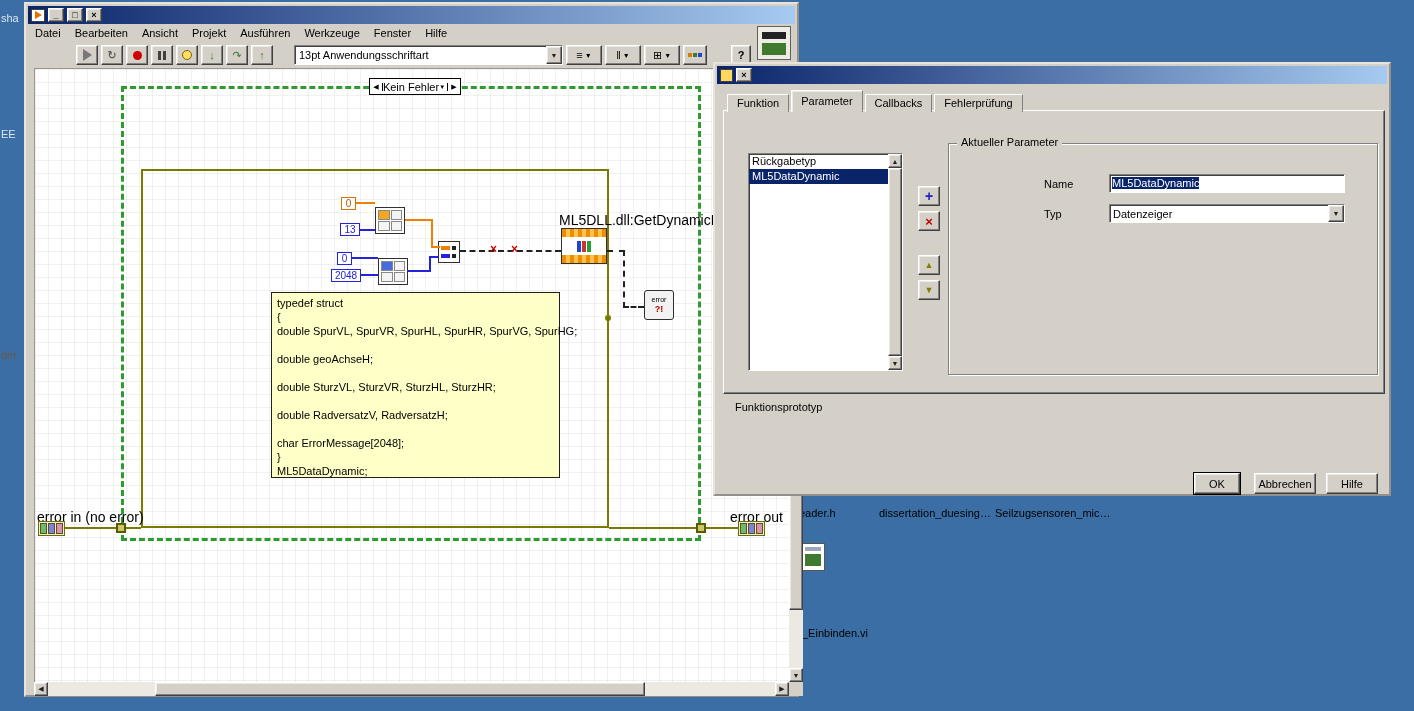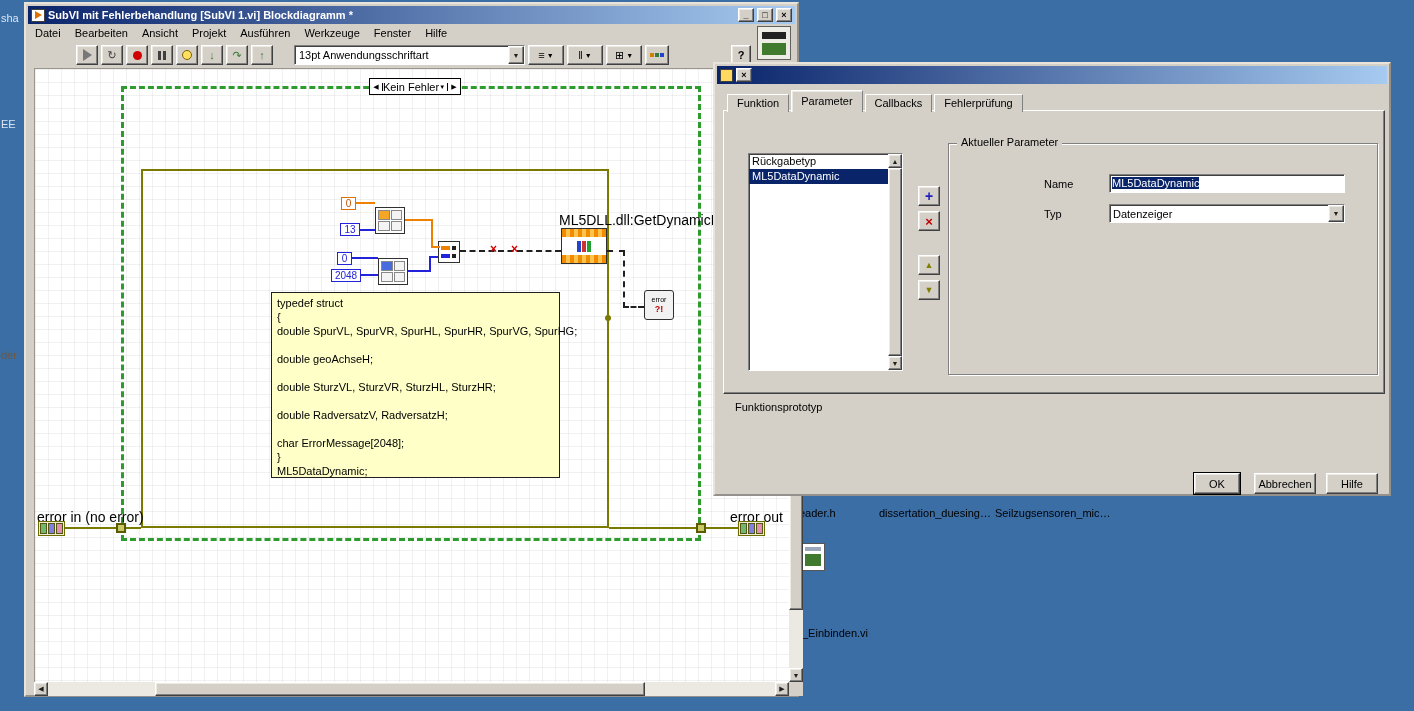--- a/index.html
+++ b/index.html
@@ -76,40 +76,39 @@
   .text-selected { background:#0A246A; color:#fff; }
   .dlg-btn { position:absolute; height:21px; font-size:11px; }
   .default-ring { box-shadow:0 0 0 1px #000, inset -1px -1px 0 #808080, inset 1px 1px 0 #ECEAE4; }
 </style>
 </head>
 <body>
 
 <div id="stage">
 
   <div class="edge-label" style="left:1px; top:12px;">sha</div>
-  <div class="edge-label" style="left:1px; top:118px;">EE</div>
+  <div class="edge-label" style="left:1px; top:128px;">EE</div>
   <div class="edge-label" style="left:1px; top:349px; color:#6a5a46;">der</div>
 
   <div class="desk-label" style="left:799px; top:507px;">eader.h</div>
   <div class="desk-label" style="left:879px; top:507px;">dissertation_duesing…</div>
   <div class="desk-label" style="left:995px; top:507px;">Seilzugsensoren_mic…</div>
 
   <div class="abs" style="left:801px; top:543px; width:24px; height:28px; background:#fff; border:1px solid #555;">
     <div class="abs" style="left:3px; top:3px; width:16px; height:4px; background:#9aa7b8;"></div>
     <div class="abs" style="left:3px; top:10px; width:16px; height:12px; background:#3F7A2F;"></div>
   </div>
   <div class="desk-label" style="left:802px; top:584px;margin-top:43px;">_Einbinden.vi</div>
 
   <div class="abs chrome raised" style="left:24px; top:2px; width:775px; height:695px;">
 
     <div class="abs titlebar" style="left:2px; top:2px; right:2px; height:18px;">
       <div style="width:14px; height:13px; background:#fff; border:1px solid #404040; display:flex; align-items:center; justify-content:center;">
         <div style="width:0; height:0; border-left:7px solid #E07000; border-top:4px solid transparent; border-bottom:4px solid transparent;"></div>
       </div>
-      <span class="t-text">SubVI mit Fehlerbehandlung [SubVI 1.vi] Blockdiagramm *</span>
       <div class="btn3d title-btn">_</div>
       <div class="btn3d title-btn">□</div>
       <div class="btn3d title-btn">×</div>
     </div>
 
     <div class="abs menubar" style="left:2px; top:20px; right:40px; height:18px;">
       <span class="menu-item">Datei</span>
       <span class="menu-item">Bearbeiten</span>
       <span class="menu-item">Ansicht</span>
       <span class="menu-item">Projekt</span>
@@ -141,21 +140,21 @@
       <div class="btn3d tb-btn" style="color:#3A7A3A;">
           <span>↓</span>
         </div>
       <div class="btn3d tb-btn" style="color:#3A7A3A;">
           <span>↷</span>
         </div>
       <div class="btn3d tb-btn" style="color:#3A7A3A;">
           <span>↑</span>
         </div>
 
-      <div class="sunken" style="width:231px; height:20px; display:flex; align-items:center; margin-left:18px;">
+      <div class="sunken" style="width:269px; height:20px; display:flex; align-items:center; margin-left:18px;">
         <span style="flex:1; padding:0 4px; white-space:nowrap; overflow:hidden;">13pt Anwendungsschriftart</span>
         <div class="btn3d combo-arrow">
             <span>▼</span>
           </div>
       </div>
 
       <div class="btn3d" style="width:36px; height:20px; gap:2px;">
         <span>≡</span>
         <span style="font-size:7px;">▼</span>
       </div>

